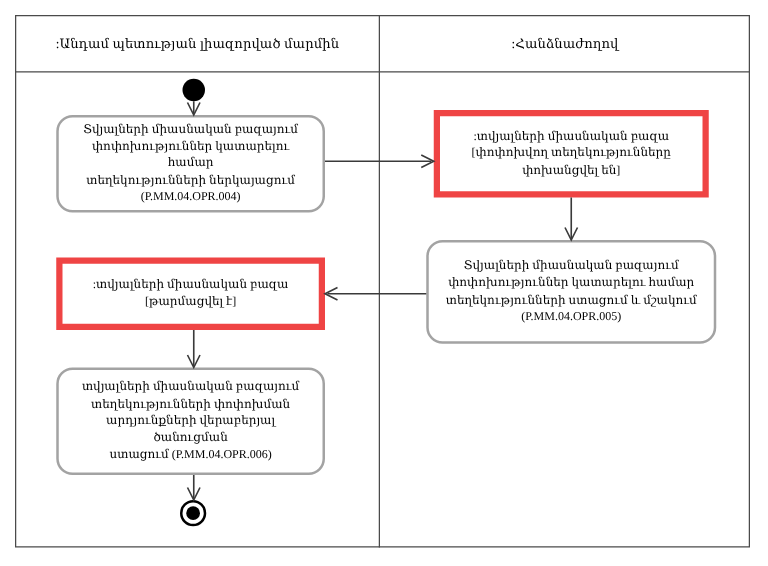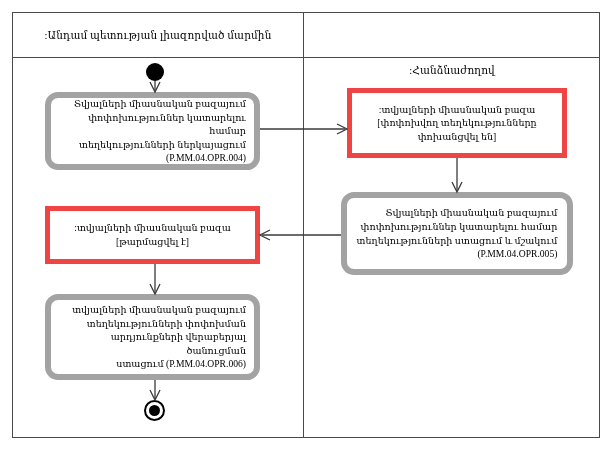--- a/index.html
+++ b/index.html
@@ -57,39 +57,38 @@
     top: 12px;
     height: 45px;
     display: flex;
     align-items: center;
     justify-content: center;
     font-size: 10.5px;
     letter-spacing: 0.1px;
     white-space: nowrap;
   }
   .lane-header.left  { left: 13px;  width: 290px; }
-  .lane-header.right { left: 304px; width: 296px; margin-top: 35px; }
+  .lane-header.right { left: 304px; width: 296px; }
 
   
   .node {
     position: absolute;
     box-sizing: border-box;
     display: flex;
     align-items: center;
     justify-content: center;
     text-align: center;
     font-size: 9.6px;
     line-height: 1.42;
     padding: 4px 8px;
     background: #ffffff;
   }
   .node.action {
-    border: 6px solid #a3a3a3;
+    border: 2px solid #a3a3a3;
     border-radius: 13px;
-    text-align: right;
   }
   .node.object {
     border: 5px solid #ef4444;
     border-radius: 0;
   }
   .node .node-text {
     display: block;
     white-space: pre-line;
   }
 

